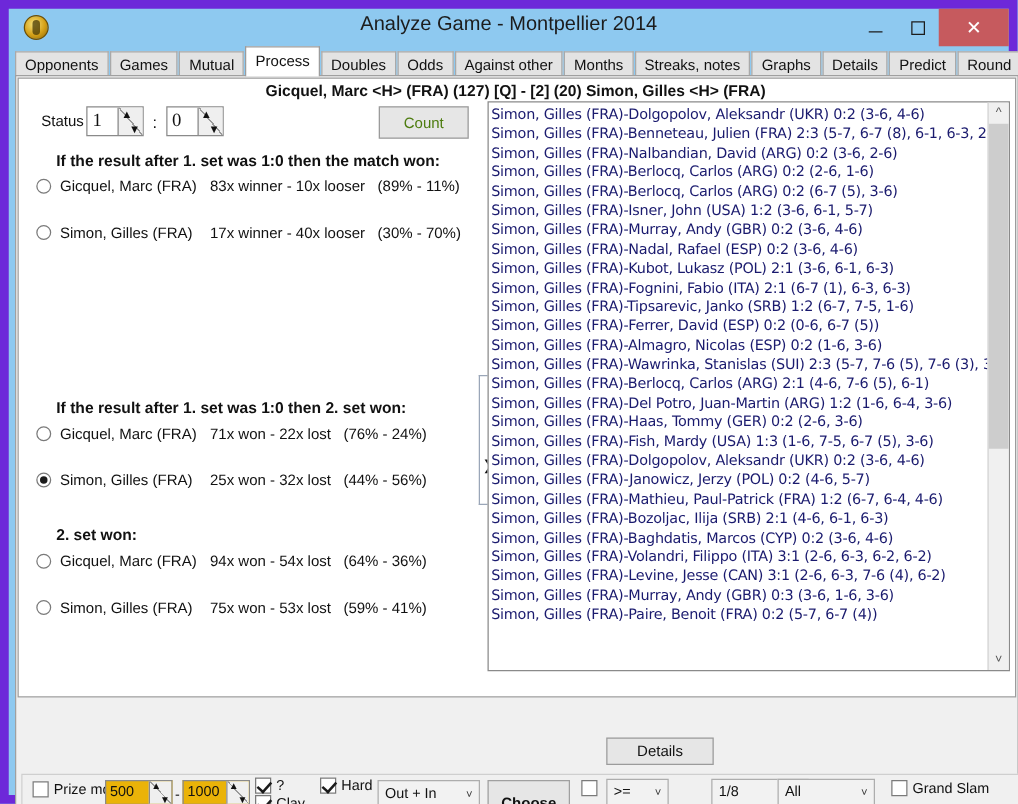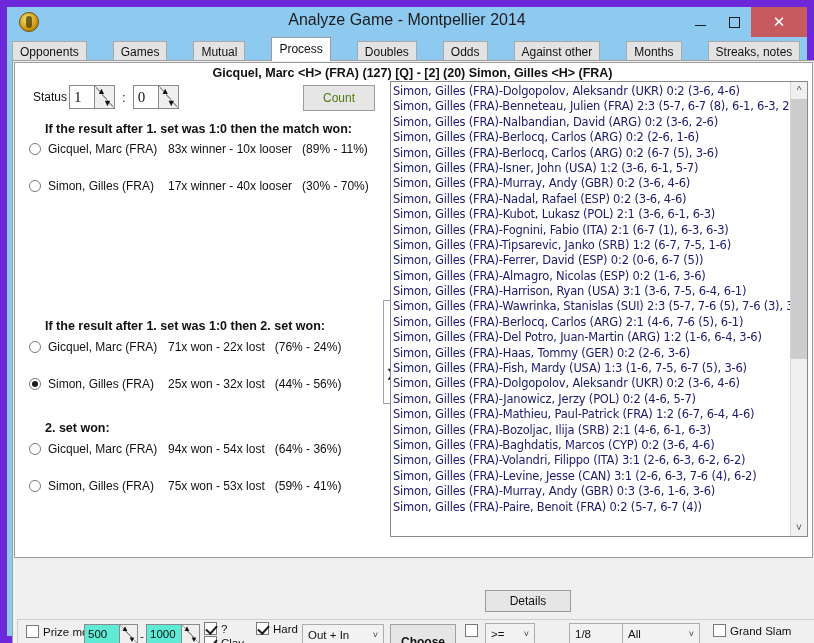--- a/index.html
+++ b/index.html
@@ -42,21 +42,21 @@
   }
   .winbtn.min{width:34px;}
   .winbtn.max{width:34px;}
   .winbtn.close{width:56px;background:#c65a5e;color:#fff;font-size:15px;}
   .sq{width:11px;height:11px;border:1px solid #1c1c1c;box-sizing:border-box;}
   .dash{width:11px;height:1px;background:#1c1c1c;margin-top:7px;}
 
   
   .tabstrip{
     position:absolute;left:5px;top:30px;width:803px;height:24px;
-    display:flex;align-items:flex-end;gap:25px;
+    display:flex;align-items:flex-end;
   }
   .tab{
     height:20px;line-height:20px;padding:0 7px;margin-right:1px;
     background:#e3e3e3;border:1px solid #a9a9a9;border-bottom:none;
     box-sizing:border-box;font-size:12px;color:#111;white-space:nowrap;
   }
   .tab.active{
     height:24px;line-height:23px;background:#fff;border-color:#9c9c9c;
     position:relative;z-index:3;
   }
@@ -147,21 +147,21 @@
     width:13px;height:13px;border:1px solid #7a7a7a;background:#fff;
     box-sizing:border-box;position:relative;display:inline-block;vertical-align:middle;flex:none;
   }
   .cb.on:after{
     content:"";position:absolute;left:3px;top:0px;width:5px;height:9px;
     border:solid #1b1b1b;border-width:0 2px 2px 0;transform:rotate(42deg);
   }
   .tbitem{position:absolute;display:flex;align-items:center;font-size:11.5px;color:#111;white-space:nowrap;}
   .tbitem .lbl{margin-left:4px;}
   .numspin{
-    width:54px;height:20px;border:1px solid #8a8a8a;background:#5eead4;
+    width:54px;height:20px;border:1px solid #8a8a8a;background:#eab308;
     display:flex;align-items:center;box-sizing:border-box;font-size:11.5px;
   }
   .numspin .nv{flex:1;padding-left:3px;color:#111;}
   .numspin .nb{
     width:18px;height:18px;border-left:1px solid #8a8a8a;background:#efefef;position:relative;box-sizing:border-box;
     background-image:linear-gradient(to top right, transparent 48%, #9a9a9a 48%, #9a9a9a 52%, transparent 52%);
   }
   .numspin .nb .up{position:absolute;left:1px;top:-1px;font-size:8px;color:#111;}
   .numspin .nb .dn{position:absolute;right:1px;bottom:-1px;font-size:8px;color:#111;}
   .sel{
@@ -293,21 +293,20 @@
             <div class="lrow">Simon, Gilles (FRA)-Berlocq, Carlos (ARG) 0:2 (2-6, 1-6)</div>
             <div class="lrow">Simon, Gilles (FRA)-Berlocq, Carlos (ARG) 0:2 (6-7 (5), 3-6)</div>
             <div class="lrow">Simon, Gilles (FRA)-Isner, John (USA) 1:2 (3-6, 6-1, 5-7)</div>
             <div class="lrow">Simon, Gilles (FRA)-Murray, Andy (GBR) 0:2 (3-6, 4-6)</div>
             <div class="lrow">Simon, Gilles (FRA)-Nadal, Rafael (ESP) 0:2 (3-6, 4-6)</div>
             <div class="lrow">Simon, Gilles (FRA)-Kubot, Lukasz (POL) 2:1 (3-6, 6-1, 6-3)</div>
             <div class="lrow">Simon, Gilles (FRA)-Fognini, Fabio (ITA) 2:1 (6-7 (1), 6-3, 6-3)</div>
             <div class="lrow">Simon, Gilles (FRA)-Tipsarevic, Janko (SRB) 1:2 (6-7, 7-5, 1-6)</div>
             <div class="lrow">Simon, Gilles (FRA)-Ferrer, David (ESP) 0:2 (0-6, 6-7 (5))</div>
             <div class="lrow">Simon, Gilles (FRA)-Almagro, Nicolas (ESP) 0:2 (1-6, 3-6)</div>
-            <div class="lrow">Simon, Gilles (FRA)-Harrison, Ryan (USA) 3:1 (3-6, 7-5, 6-4, 6-1)</div>
             <div class="lrow">Simon, Gilles (FRA)-Wawrinka, Stanislas (SUI) 2:3 (5-7, 7-6 (5), 7-6 (3), 3-6, 2-6)</div>
             <div class="lrow">Simon, Gilles (FRA)-Berlocq, Carlos (ARG) 2:1 (4-6, 7-6 (5), 6-1)</div>
             <div class="lrow">Simon, Gilles (FRA)-Del Potro, Juan-Martin (ARG) 1:2 (1-6, 6-4, 3-6)</div>
             <div class="lrow">Simon, Gilles (FRA)-Haas, Tommy (GER) 0:2 (2-6, 3-6)</div>
             <div class="lrow">Simon, Gilles (FRA)-Fish, Mardy (USA) 1:3 (1-6, 7-5, 6-7 (5), 3-6)</div>
             <div class="lrow">Simon, Gilles (FRA)-Dolgopolov, Aleksandr (UKR) 0:2 (3-6, 4-6)</div>
             <div class="lrow">Simon, Gilles (FRA)-Janowicz, Jerzy (POL) 0:2 (4-6, 5-7)</div>
             <div class="lrow">Simon, Gilles (FRA)-Mathieu, Paul-Patrick (FRA) 1:2 (6-7, 6-4, 4-6)</div>
             <div class="lrow">Simon, Gilles (FRA)-Bozoljac, Ilija (SRB) 2:1 (4-6, 6-1, 6-3)</div>
             <div class="lrow">Simon, Gilles (FRA)-Baghdatis, Marcos (CYP) 0:2 (3-6, 4-6)</div>

